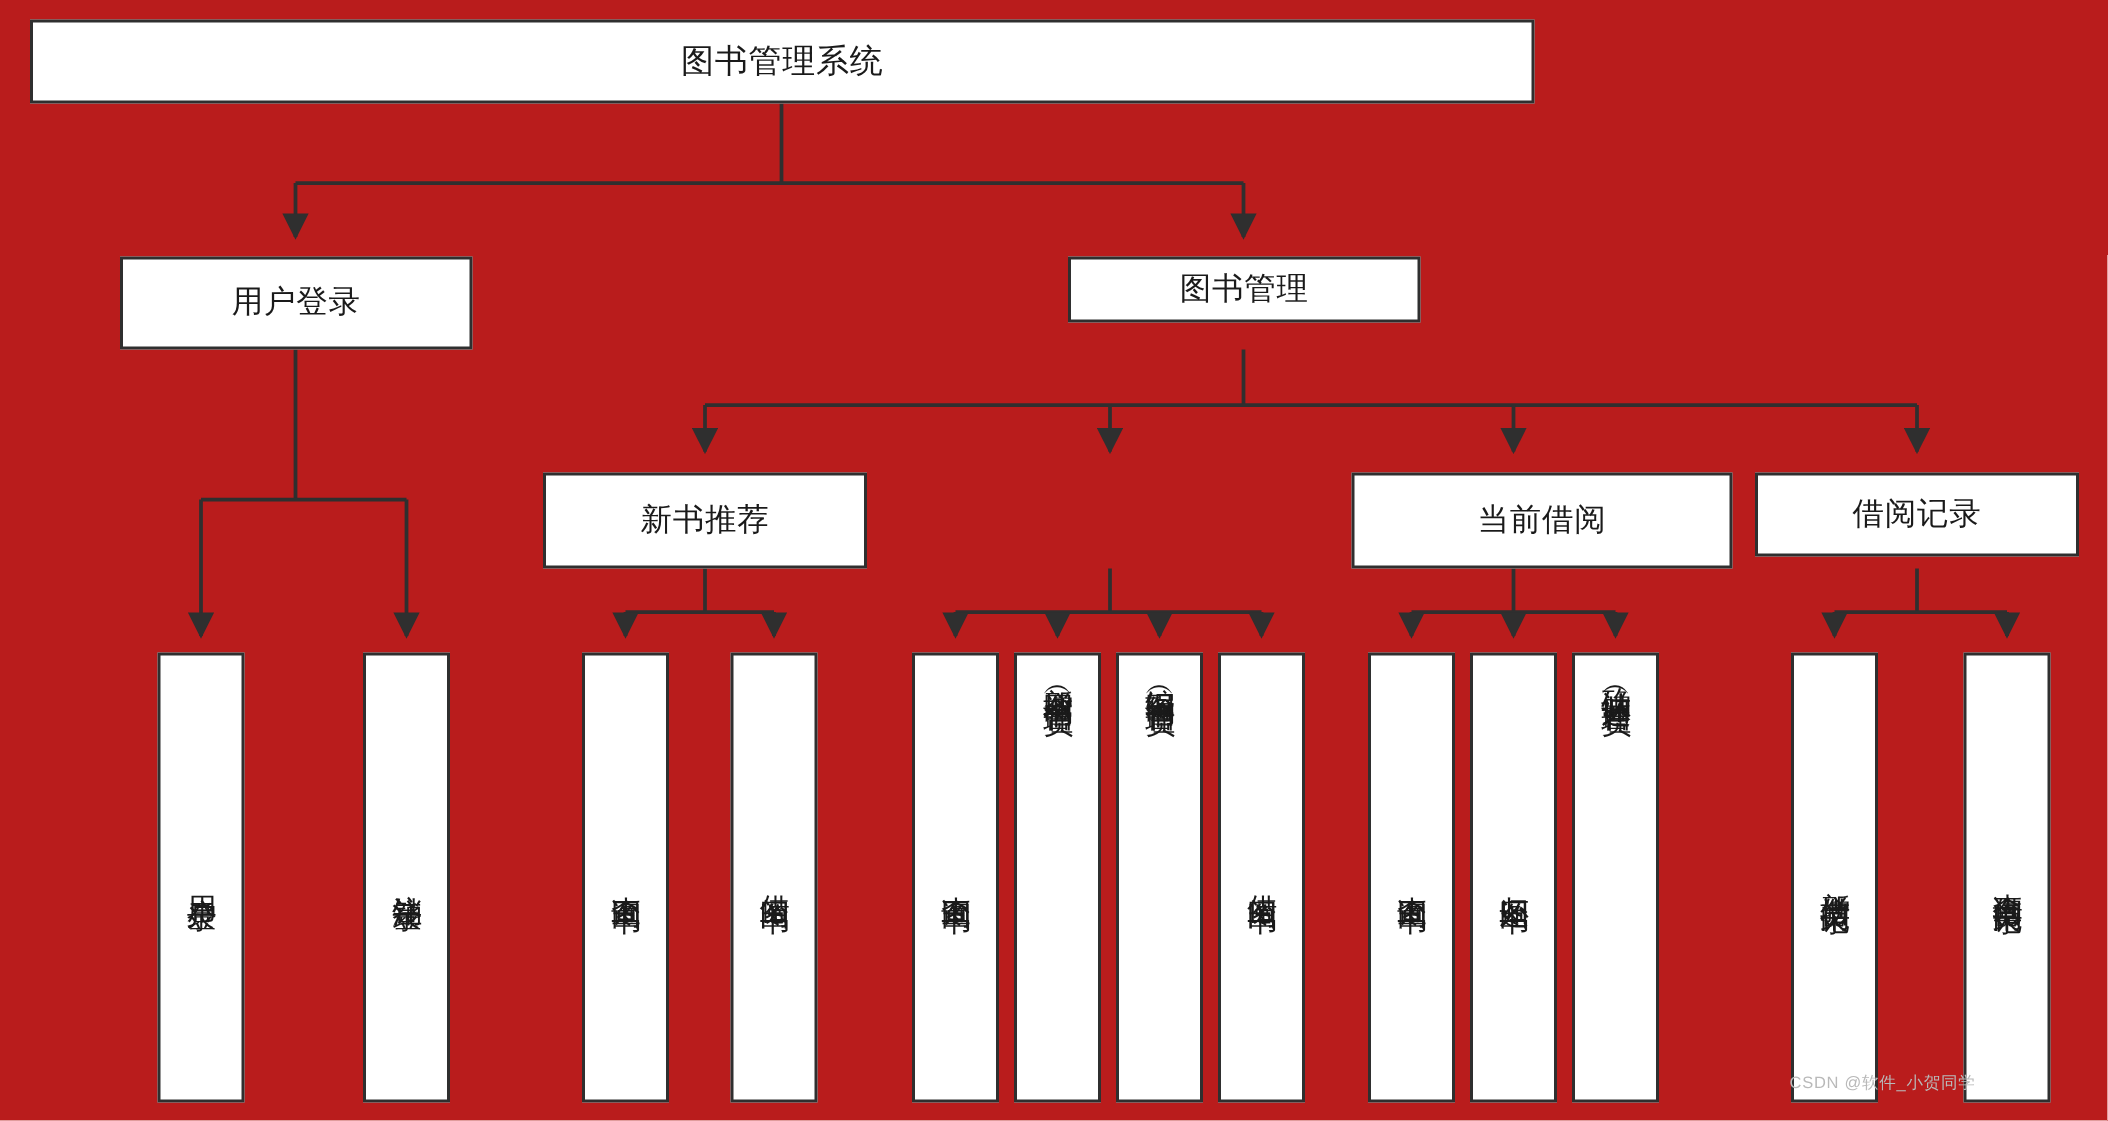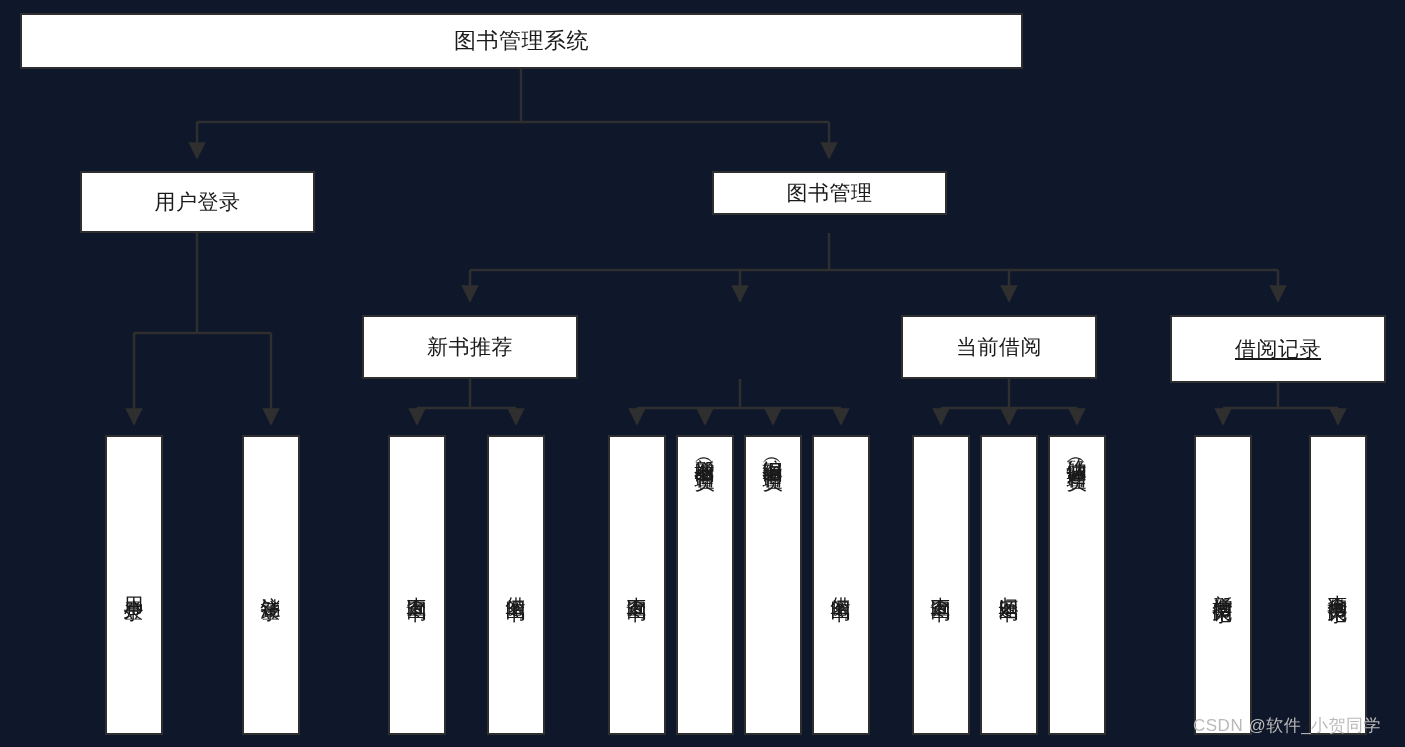--- a/index.html
+++ b/index.html
@@ -8,21 +8,21 @@
     padding: 0;
     background: #ffffff;
   }
   body {
     font-family: "Liberation Sans", "DejaVu Sans", sans-serif;
   }
   #canvas {
     position: relative;
     width: 1405px;
     height: 747px;
-    background: #0f172a;
+    background: #b91c1c;
     overflow: hidden;
   }
   #edges {
     position: absolute;
     left: 0;
     top: 0;
     width: 1405px;
     height: 747px;
     pointer-events: none;
   }
@@ -64,21 +64,21 @@
     line-height: 1.1;
     letter-spacing: 2px;
     max-height: 100%;
   }
   .node.vert.centered {
     align-items: center;
     padding-top: 0;
   }
   .watermark {
     position: absolute;
-    font-size: 17px;
+    font-size: 11px;
     color: #b9b9b9;
     white-space: nowrap;
     z-index: 3;
     letter-spacing: 0.5px;
   }
 </style>
 </head>
 <body>
 
 <div id="canvas">
@@ -143,25 +143,25 @@
 
   <div class="node horiz" style="left:712px; top:171px; width:235px; height:44px;">
     <span class="node-label">图书管理</span>
   </div>
 
   <div class="node horiz" style="left:362px; top:315px; width:216px; height:64px;">
     <span class="node-label">新书推荐</span>
   </div>
 
 
-  <div class="node horiz" style="left:901px; top:315px; width:196px; height:64px;">
+  <div class="node horiz" style="left:901px; top:315px; width:254px; height:64px;">
     <span class="node-label">当前借阅</span>
   </div>
 
-  <div class="node horiz" style="left:1170px; top:315px; width:216px; height:68px;text-decoration:underline;">
+  <div class="node horiz" style="left:1170px; top:315px; width:216px; height:56px;">
     <span class="node-label">借阅记录</span>
   </div>
 
   <div class="node vert centered" style="left:105px; top:435px; width:58px; height:300px;">
     <span class="node-label">用户登录</span>
   </div>
 
   <div class="node vert centered" style="left:242px; top:435px; width:58px; height:300px;">
     <span class="node-label">注销登录</span>
   </div>

